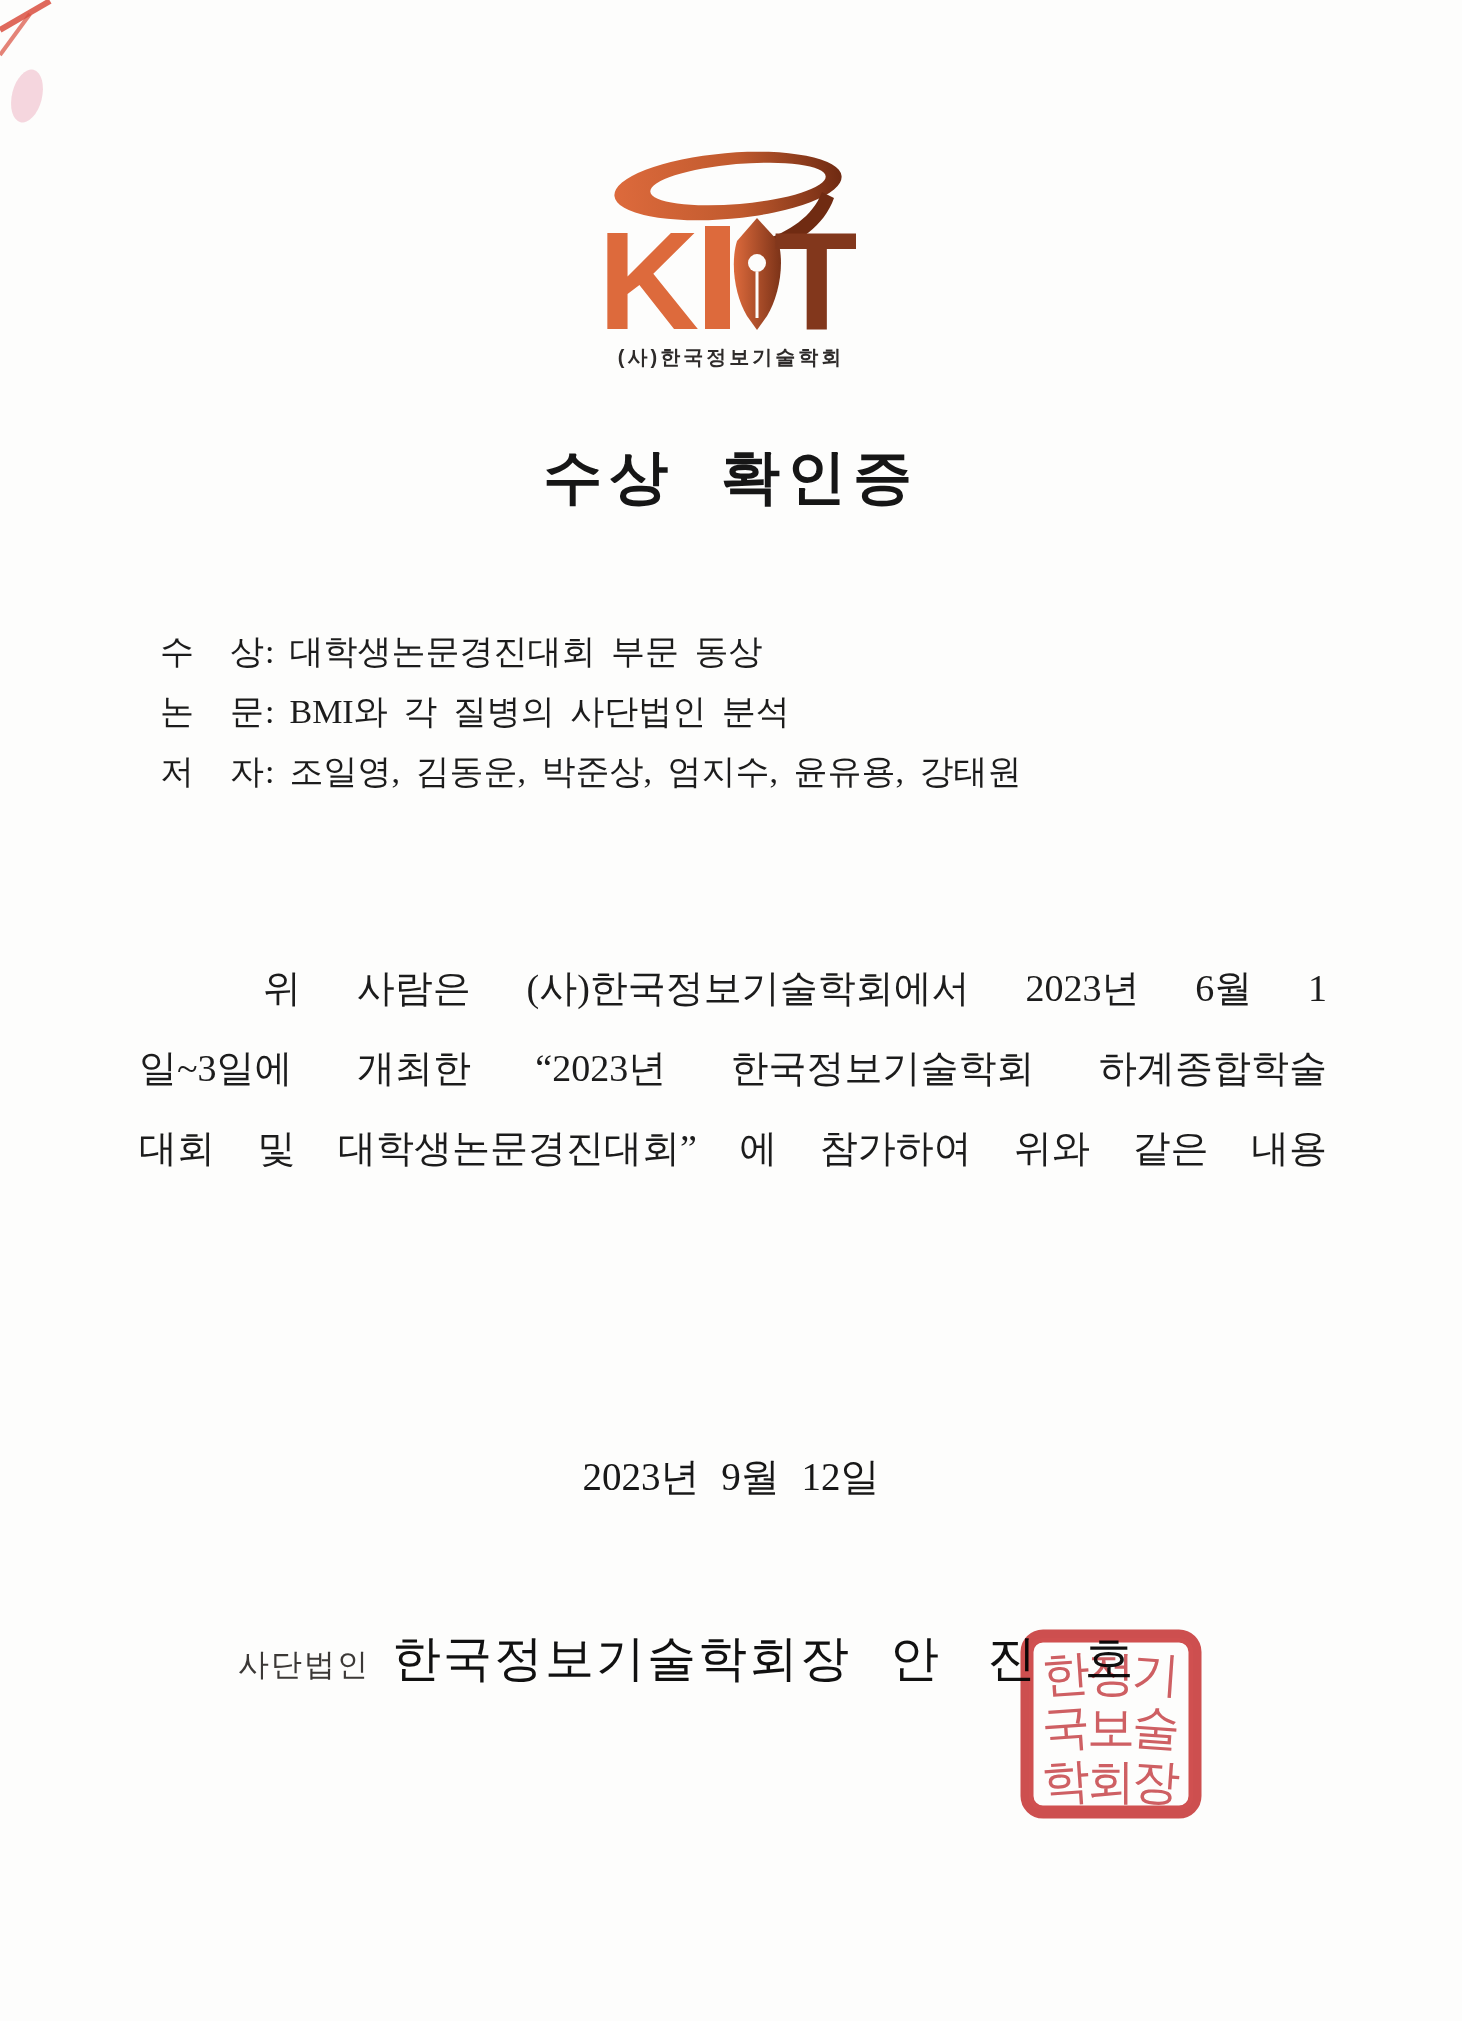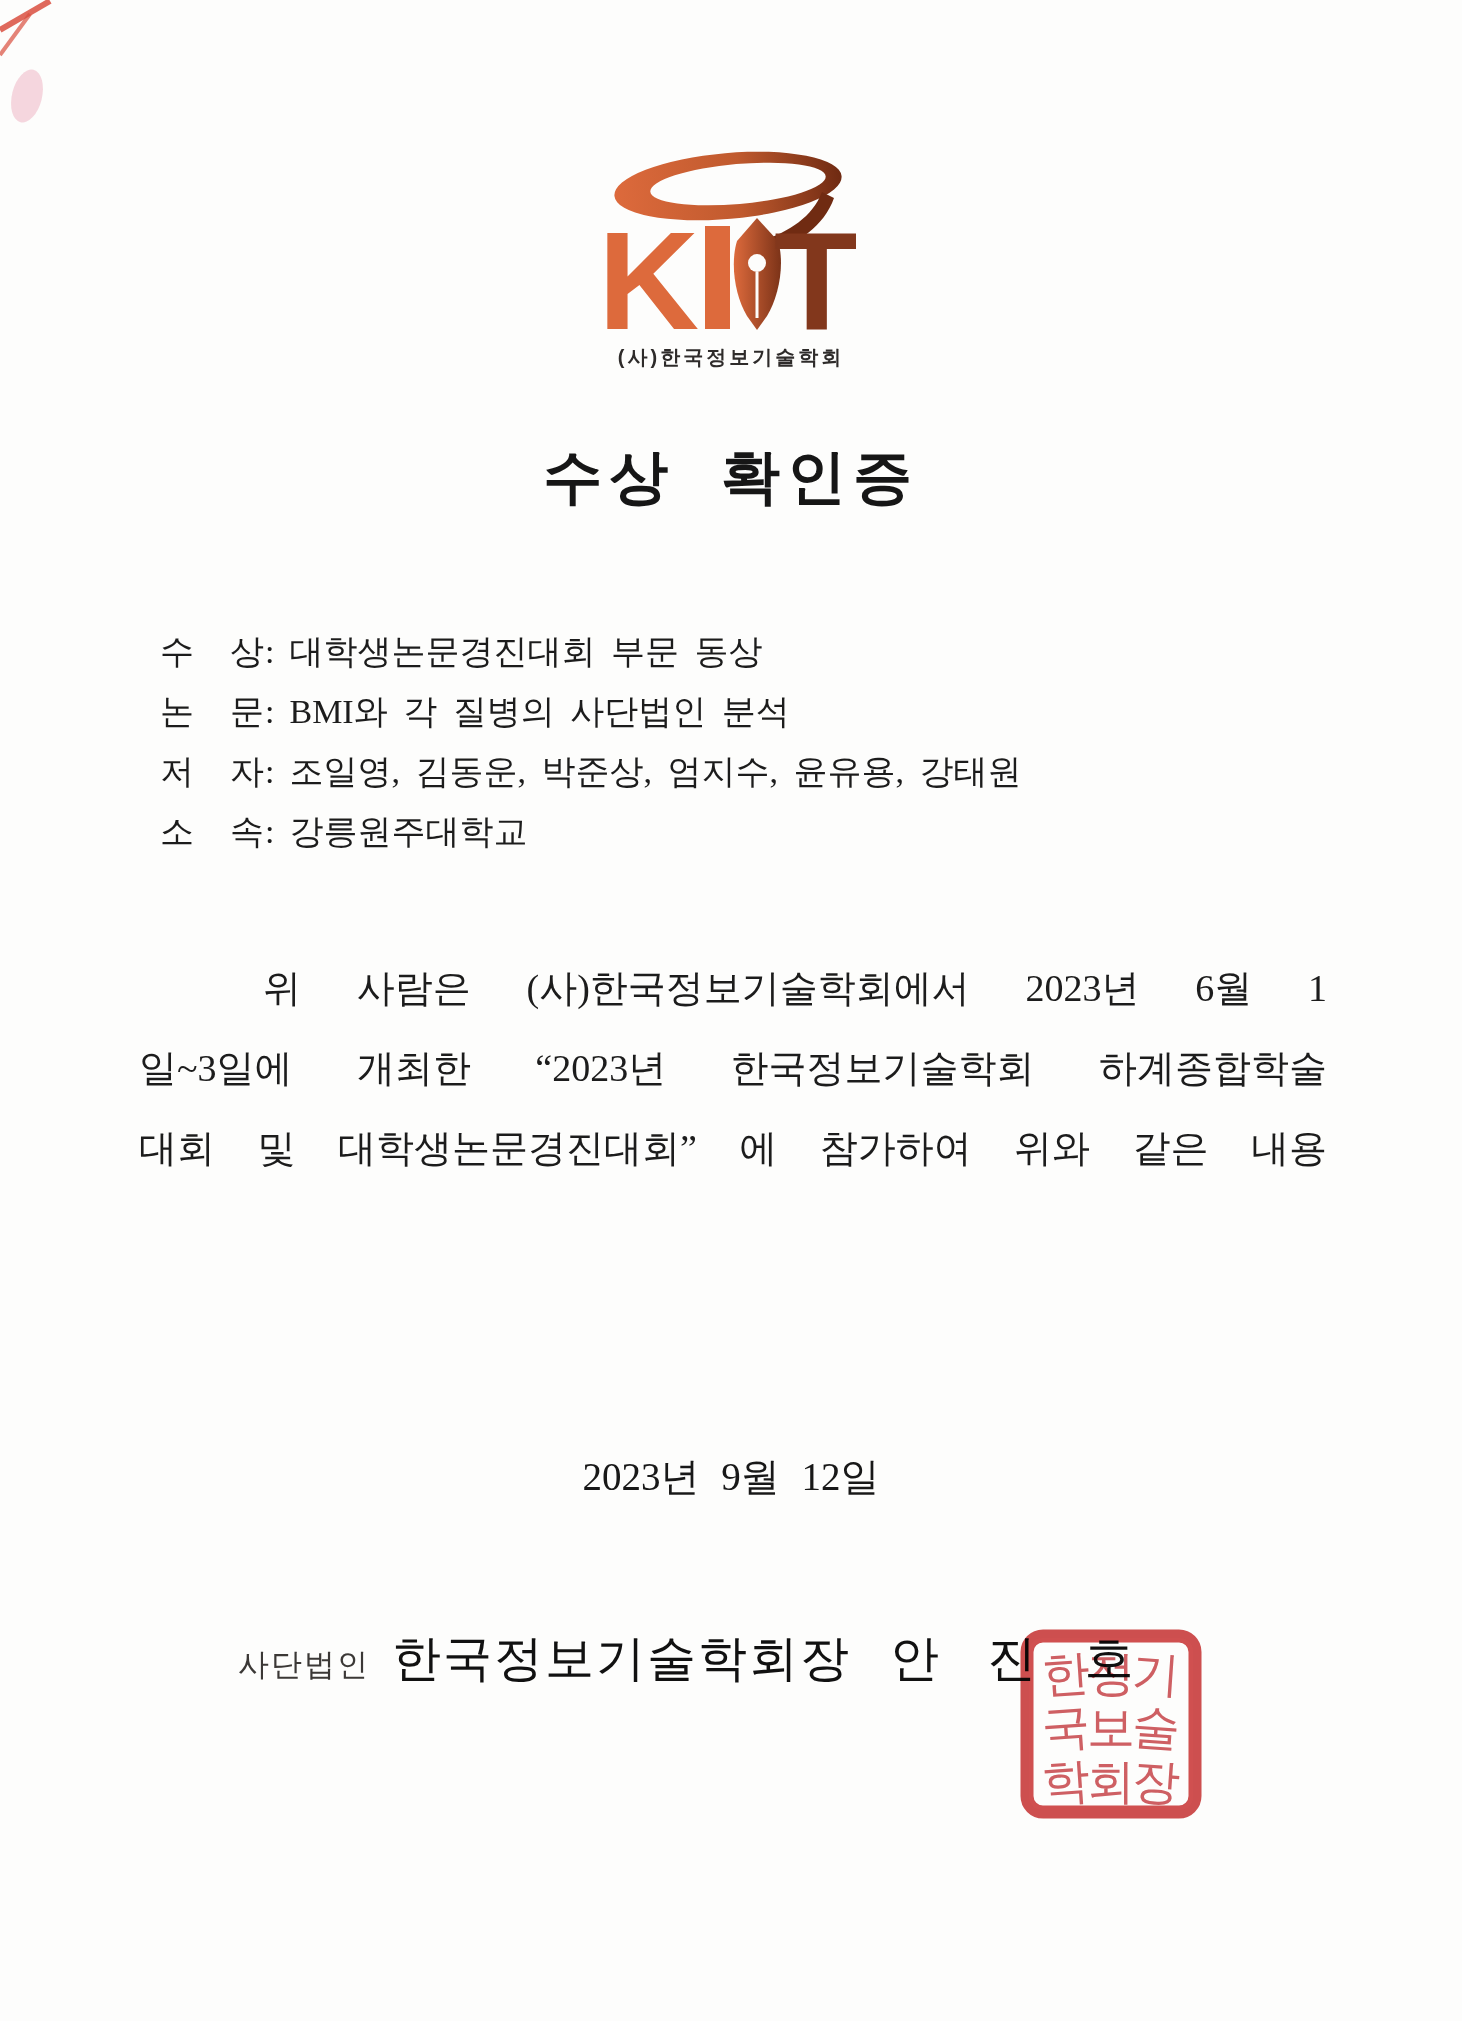--- a/index.html
+++ b/index.html
@@ -101,21 +101,20 @@
     </svg>
     <div class="logo-caption">(사)한국정보기술학회</div>
   </div>
 
   <div class="cert-title">수상 확인증</div>
 
   <div class="fields">
       <div class="field-row"><span class="field-label">수　상:</span><span class="field-value">대학생논문경진대회 부문 동상</span></div>
       <div class="field-row"><span class="field-label">논　문:</span><span class="field-value">BMI와 각 질병의 사단법인 분석</span></div>
       <div class="field-row"><span class="field-label">저　자:</span><span class="field-value">조일영, 김동운, 박준상, 엄지수, 윤유용, 강태원</span></div>
-      <div class="field-row"><span class="field-label">소　속:</span><span class="field-value">강릉원주대학교</span></div>
     </div>
 
   <div class="body-par">
       <div class="body-line first">위 사람은 (사)한국정보기술학회에서 2023년 6월 1</div>
       <div class="body-line">일~3일에 개최한 “2023년 한국정보기술학회 하계종합학술</div>
       <div class="body-line">대회 및 대학생논문경진대회” 에 참가하여 위와 같은 내용</div>
     </div>
 
   <div class="issue-date">2023년 9월 12일</div>
 

